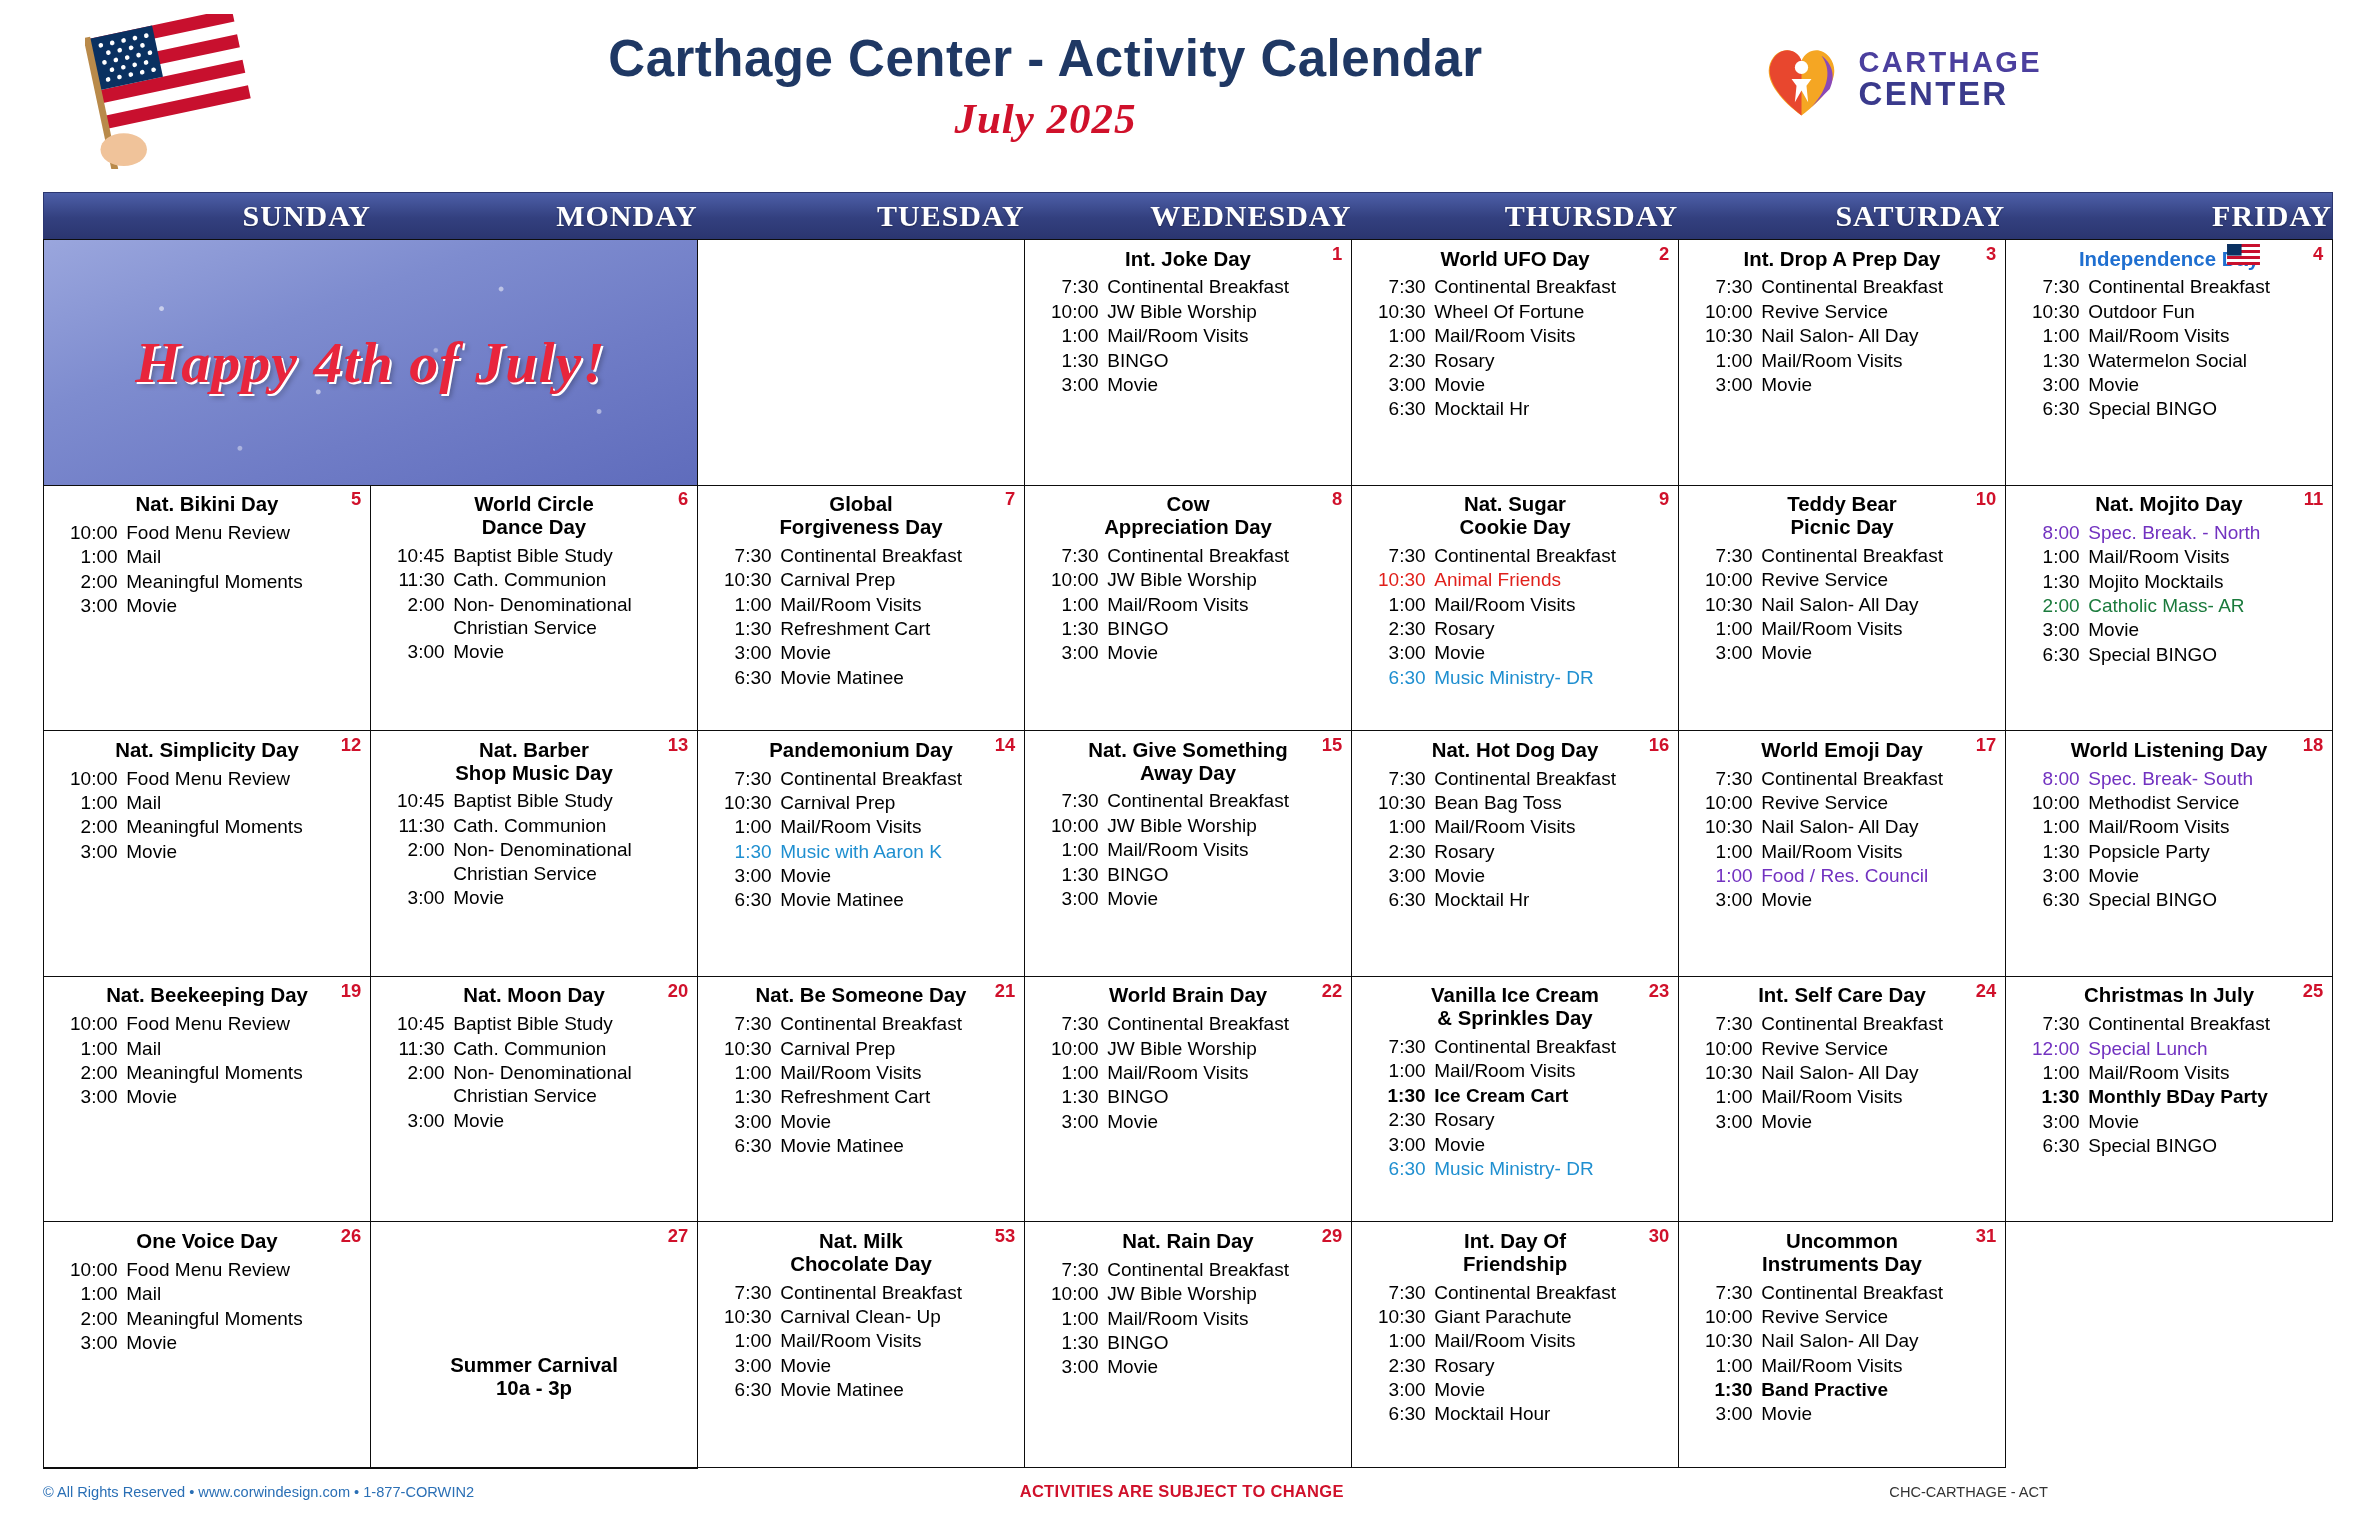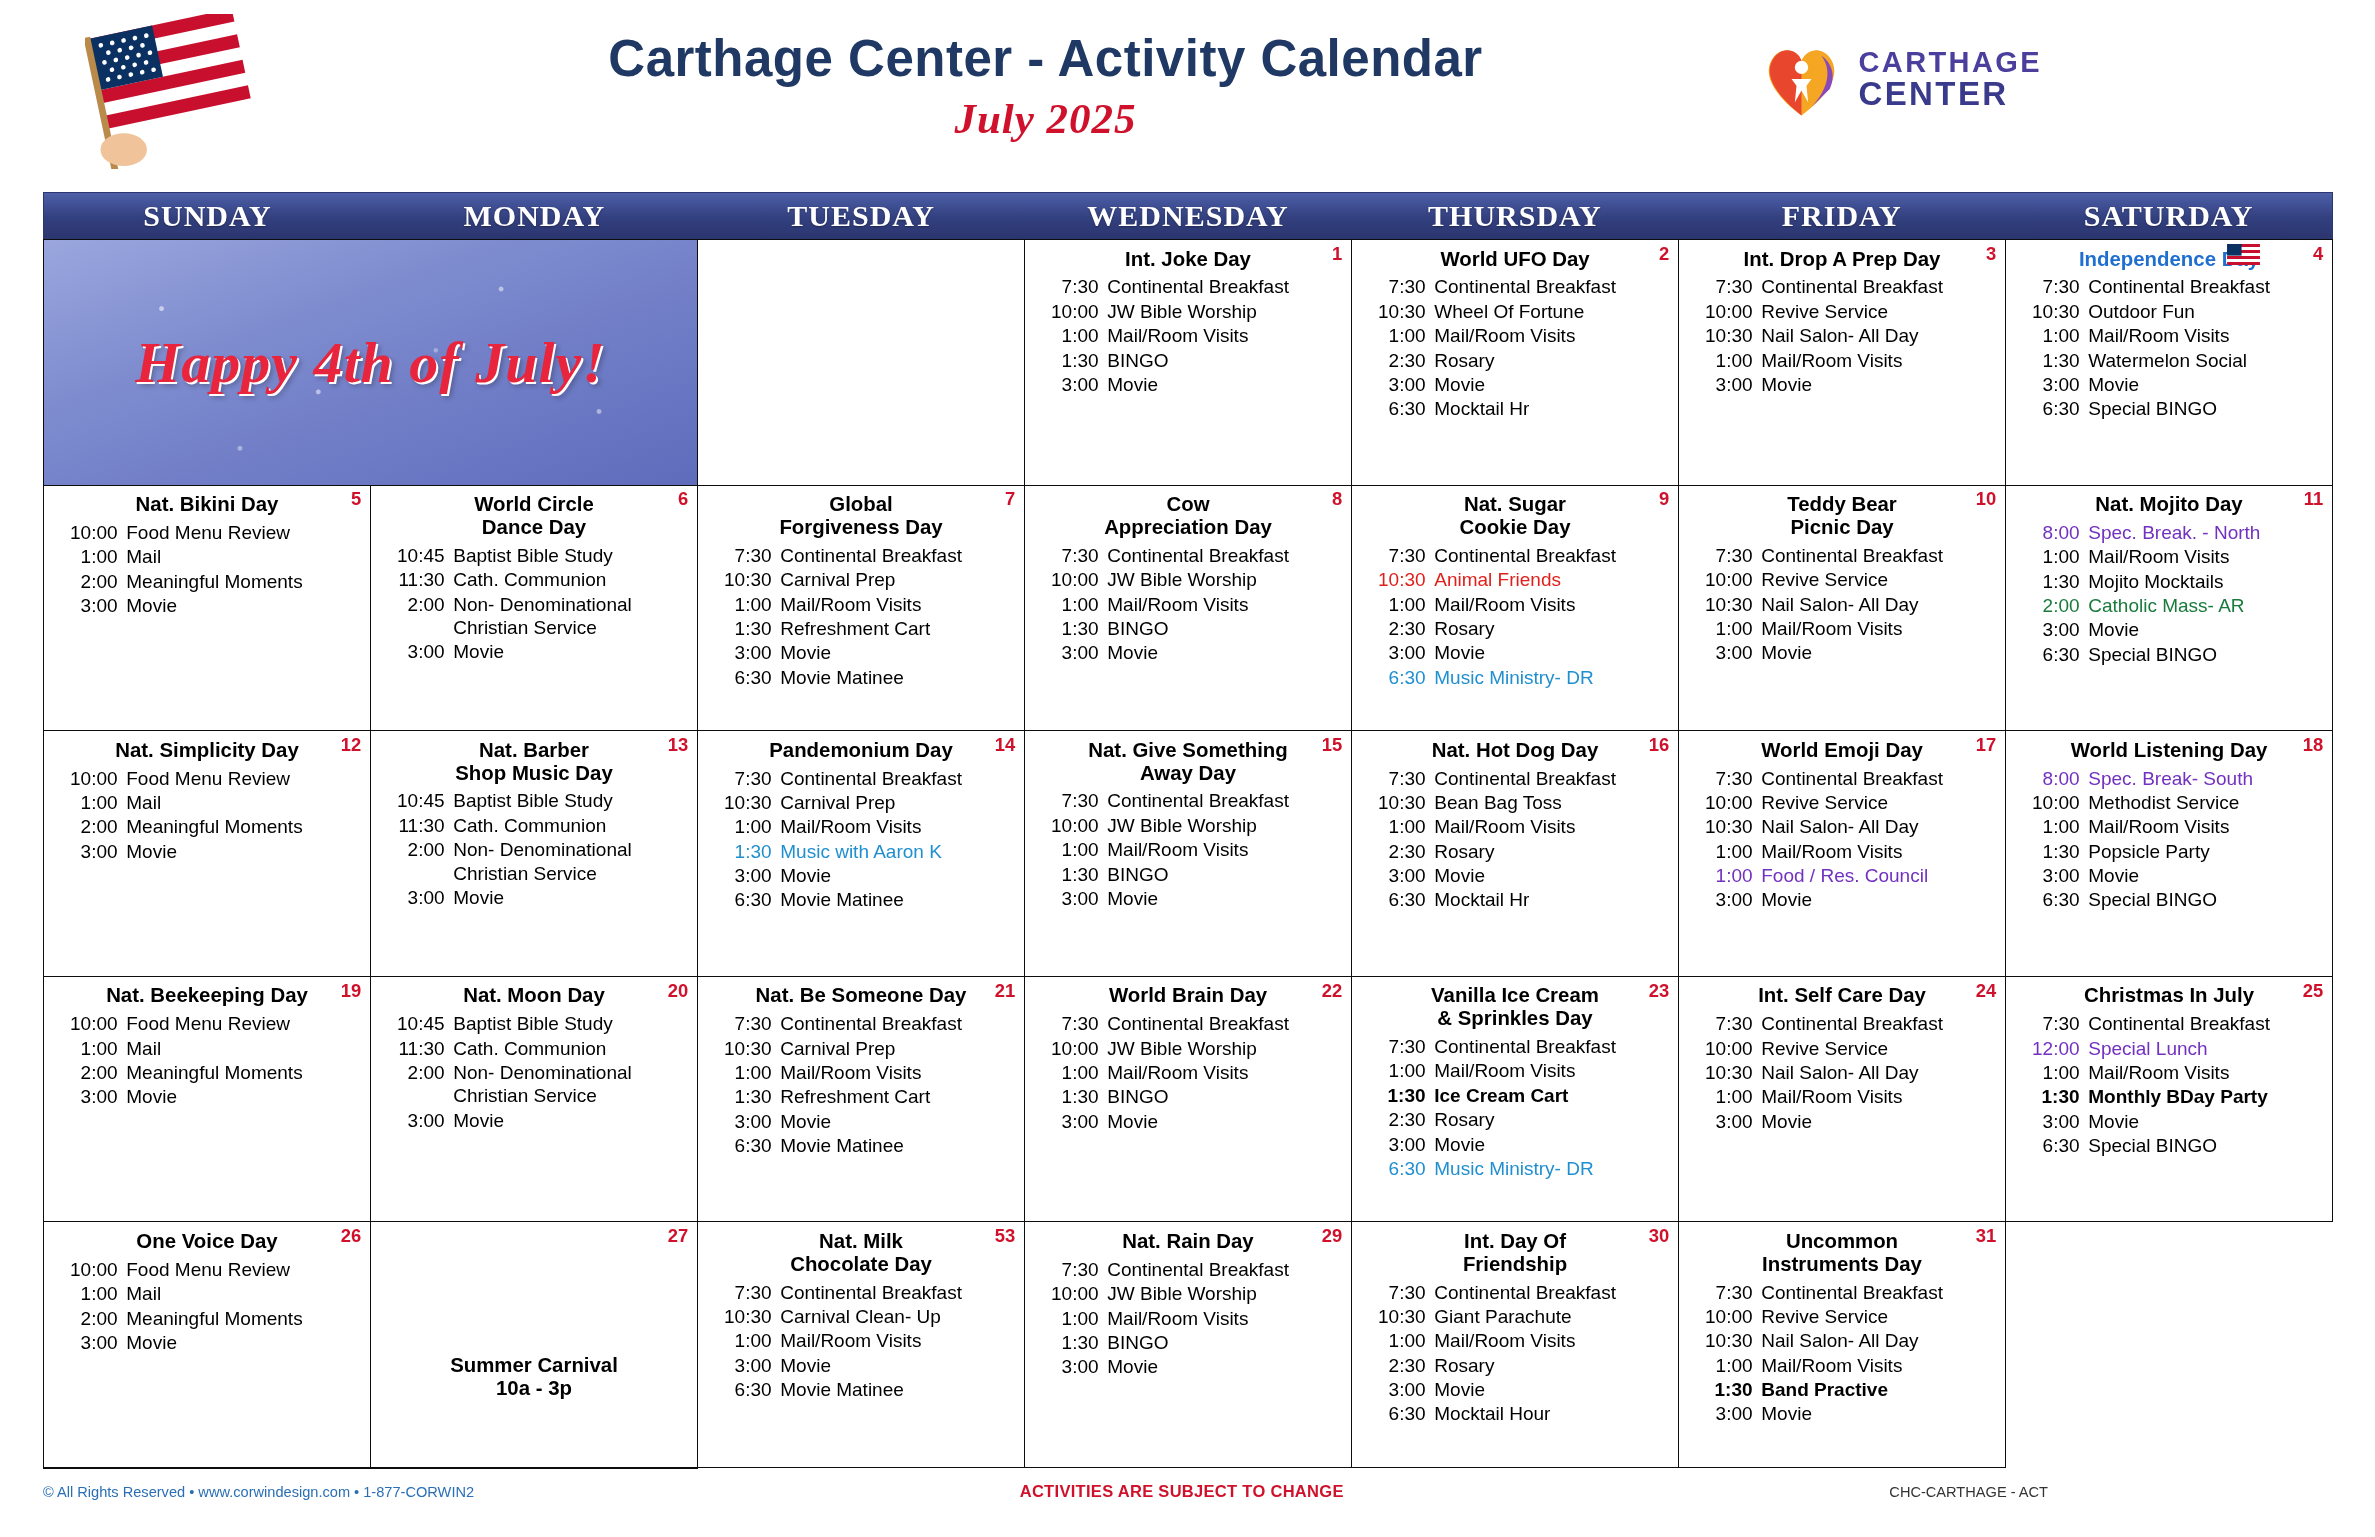--- a/index.html
+++ b/index.html
@@ -37,21 +37,21 @@
   .logo-text .l1 { font-size: 29px; font-weight: bold; color: #4b3f9e; letter-spacing: 2.4px; }
   .logo-text .l2 { font-size: 33px; font-weight: bold; color: #3a3a8c; letter-spacing: 2.4px; }
 
   
   .dow-bar {
     position: absolute; left: 43px; top: 192px; width: 2290px; height: 47px;
     background: linear-gradient(180deg,#4d5fa8 0%,#33407f 55%,#2b3670 100%);
     display: flex; border: 1px solid #2b3670;
   }
   .dow {
-    flex: 1 1 0; color: #ffffff; text-align: center;
+    flex: 1 1 0; color: #ffffff; text-align: right;
     font-family: "Liberation Serif", serif;
     font-size: 30px; font-weight: bold; letter-spacing: 1px;
     line-height: 45px;
     text-shadow: 0 1px 1.9px rgba(0,0,0,.35);
   }
 
   
   .grid {
     position: absolute; left: 43px; top: 239px; width: 2290px; height: 1230px;
     display: grid;
@@ -202,22 +202,22 @@
       </div>
     </div>
   </div>
 
   <div class="dow-bar" id="dow-bar">
       <div class="dow">SUNDAY</div>
       <div class="dow">MONDAY</div>
       <div class="dow">TUESDAY</div>
       <div class="dow">WEDNESDAY</div>
       <div class="dow">THURSDAY</div>
+      <div class="dow">SATURDAY</div>
       <div class="dow">FRIDAY</div>
-      <div class="dow">SATURDAY</div>
     </div>
 
   <div class="grid" id="grid">
       <div class="cell banner-cell" style="grid-column: span 2;">
         <div class="july4-banner">
           <div class="july4-text">Happy 4th of July!</div>
         </div>
       </div>
       <div class="cell"></div>
       <div class="cell">

